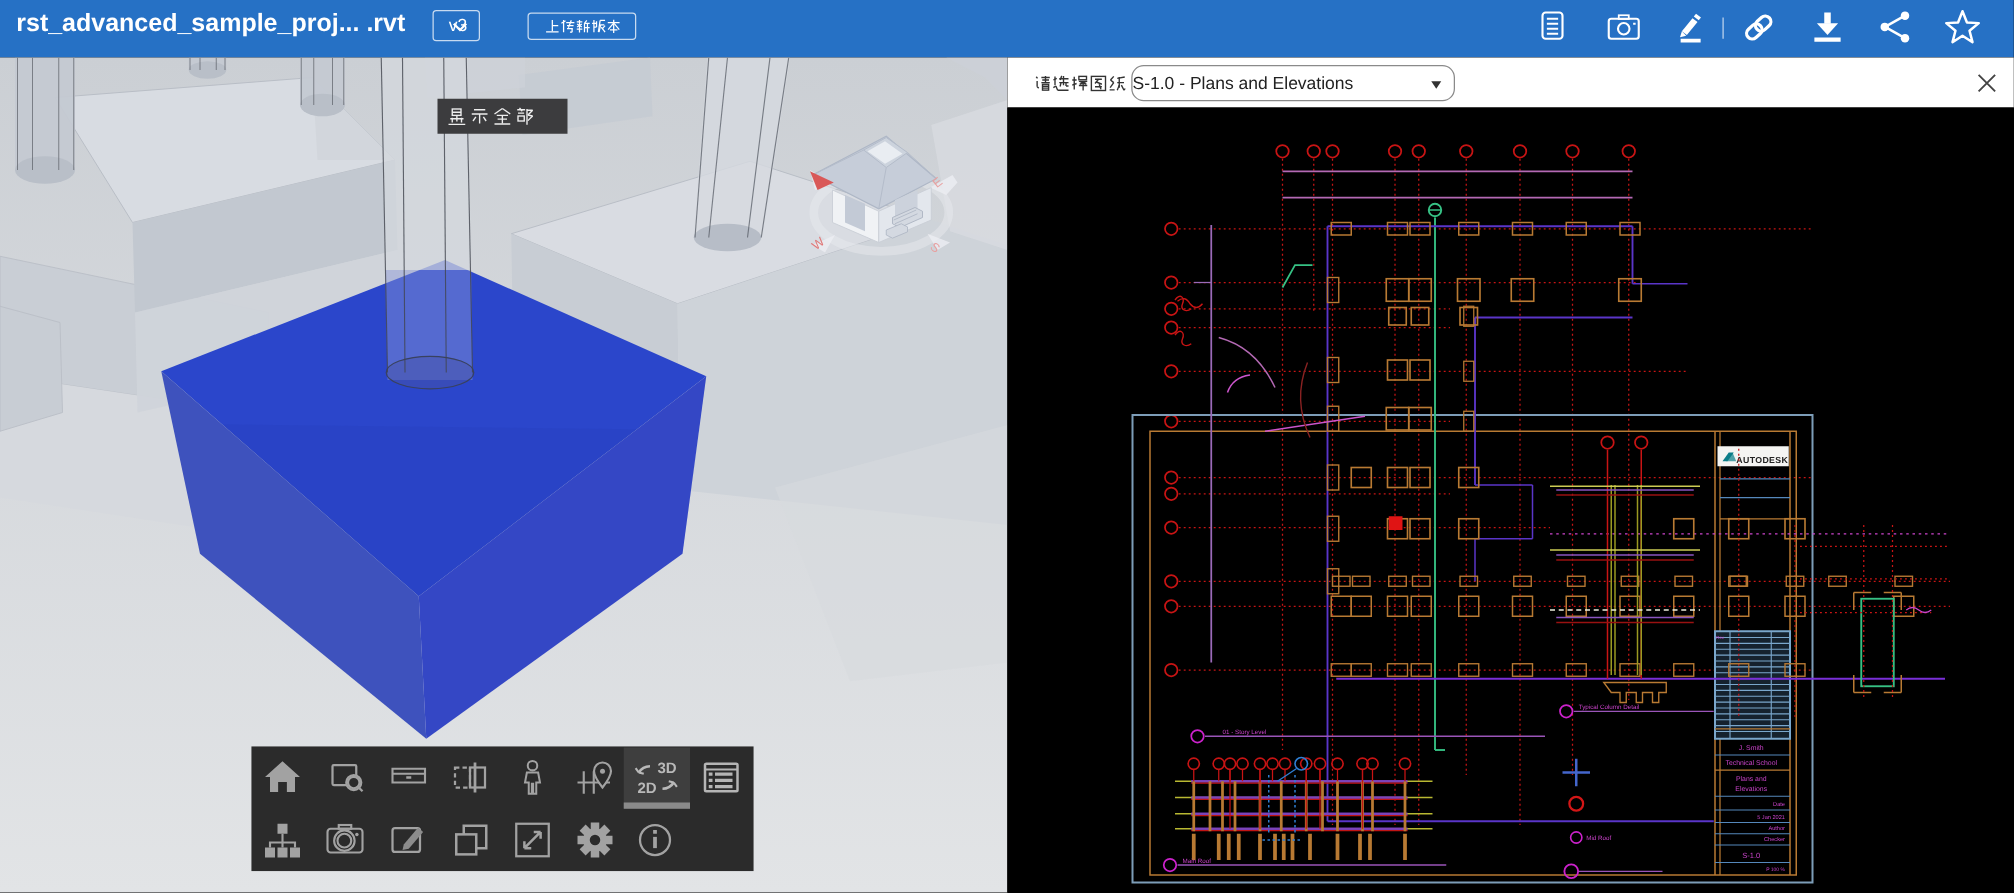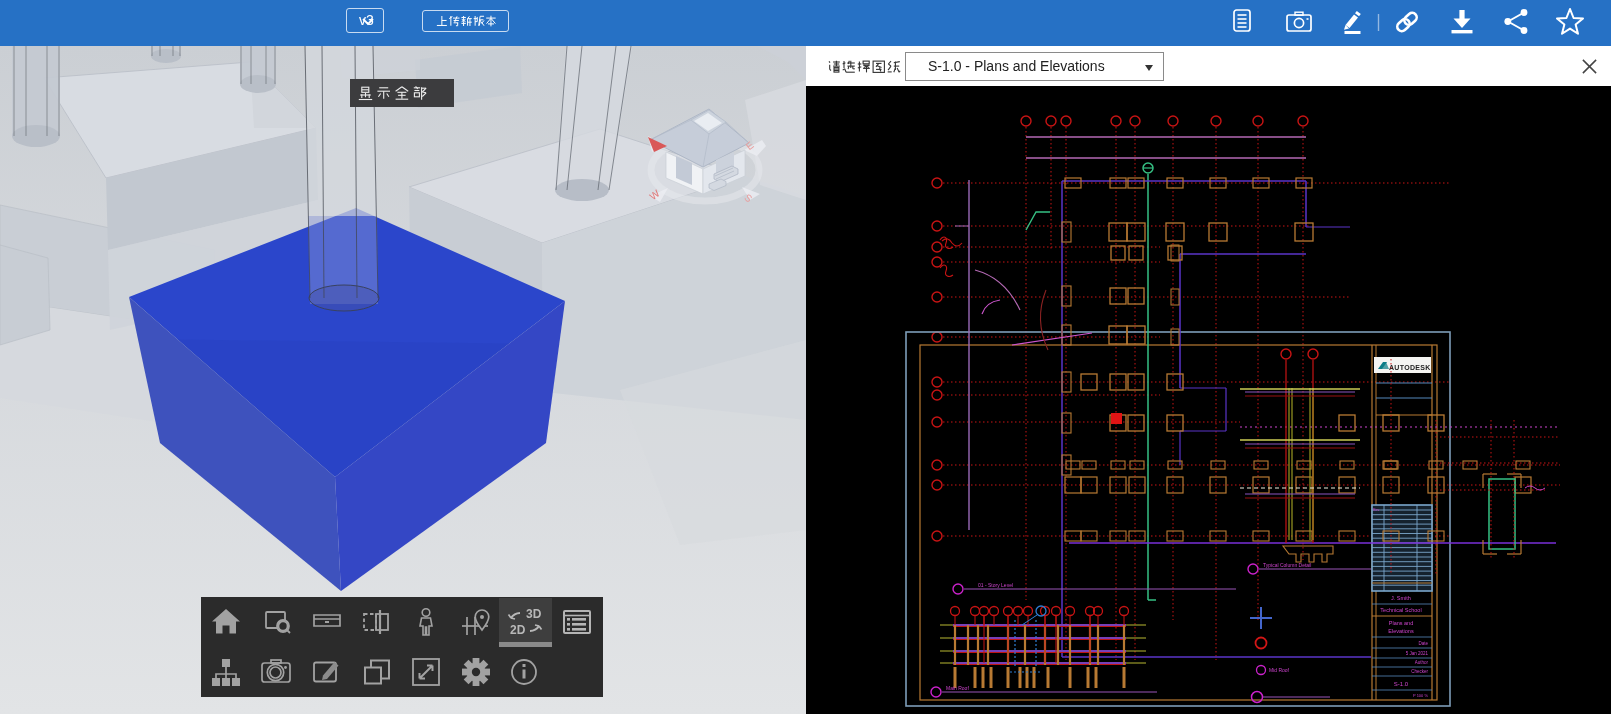--- a/index.html
+++ b/index.html
@@ -4,25 +4,26 @@
 html,body{width:1611px;height:714px;overflow:hidden;background:#000;font-family:"Liberation Sans",sans-serif}
 #topbar{position:absolute;left:0;top:0;width:1611px;height:46px;background:#2671c5}
 #title{position:absolute;left:13px;top:8px;color:#fff;font-size:20px;font-weight:bold}
 .tbbtn{position:absolute;border:1px solid rgba(255,255,255,.75);border-radius:3px;color:#fff}
 #v3{left:346px;top:8px;width:38px;height:25px;font-size:14px}
 #viewer{position:absolute;left:0;top:46px;width:806px;height:668px;background:linear-gradient(180deg,#cbcfd4 0%,#d6d9dd 45%,#e2e4e6 100%);overflow:hidden}
 #tooltip{position:absolute;left:350px;top:33px;width:104px;height:28px;background:#3c3c3e;display:flex;align-items:center;justify-content:flex-start;padding-left:7px}
 #toolbar{position:absolute;left:201px;top:551px;width:402px;height:100px}
 #rightpanel{position:absolute;left:806px;top:46px;width:805px;height:668px;background:#000}
 #rphead{position:absolute;left:0;top:0;width:805px;height:40px;background:#fff}
-#selbox{position:absolute;left:99px;top:6px;width:259px;height:29px;border:1px solid #8a8a8a;border-radius:0;background:#fff;color:#222;font-size:14px;line-height:27px;padding-left:22px}
+#selbox{position:absolute;left:99px;top:6px;width:259px;height:29px;border:1px solid #8a8a8a;border-radius:10px;background:#fff;color:#222;font-size:14px;line-height:27px;padding-left:0}
 #selbox:after{content:"";position:absolute;right:10px;top:12px;width:0;height:0;border-left:4.5px solid transparent;border-right:4.5px solid transparent;border-top:6px solid #333}
 #closex{position:absolute;right:13px;top:12px;width:17px;height:17px}
 </style></head><body>
 <div id="topbar">
+  <div id="title">rst_advanced_sample_proj... .rvt</div>
   <div class="tbbtn" id="v3">
       <span style="position:absolute;left:12px;top:3px">v3</span>
     <svg width="12" height="8" style="position:absolute;right:9px;top:9px">
         <path d="M1 1 L6 6 L11 1" stroke="#fff" stroke-width="1.8" fill="none"></path>
       </svg>
   </div>
   <svg class="tbbtn" style="left:422px;top:10px;width:87px;height:22px" viewBox="0 0 87 22">
       <line x1="17.5" y1="5.5" x2="17.5" y2="15.5" stroke="#fff" stroke-width="1.1"></line>
       <line x1="17.5" y1="10.4" x2="22.7" y2="10.4" stroke="#fff" stroke-width="1.1"></line>
       <line x1="12.0" y1="15.9" x2="23.0" y2="15.9" stroke="#fff" stroke-width="1.1"></line>

